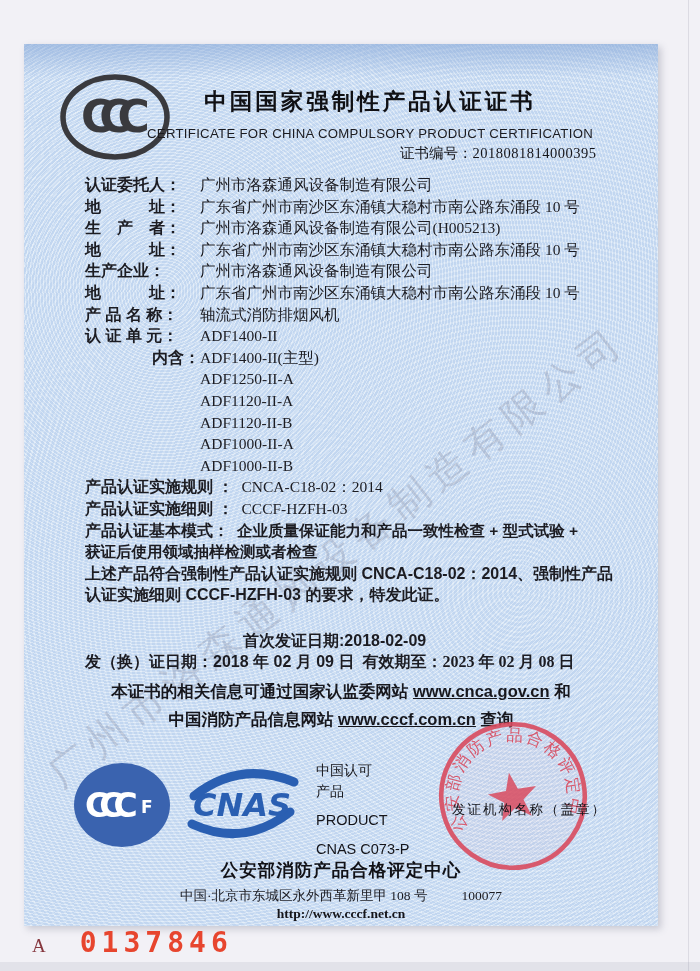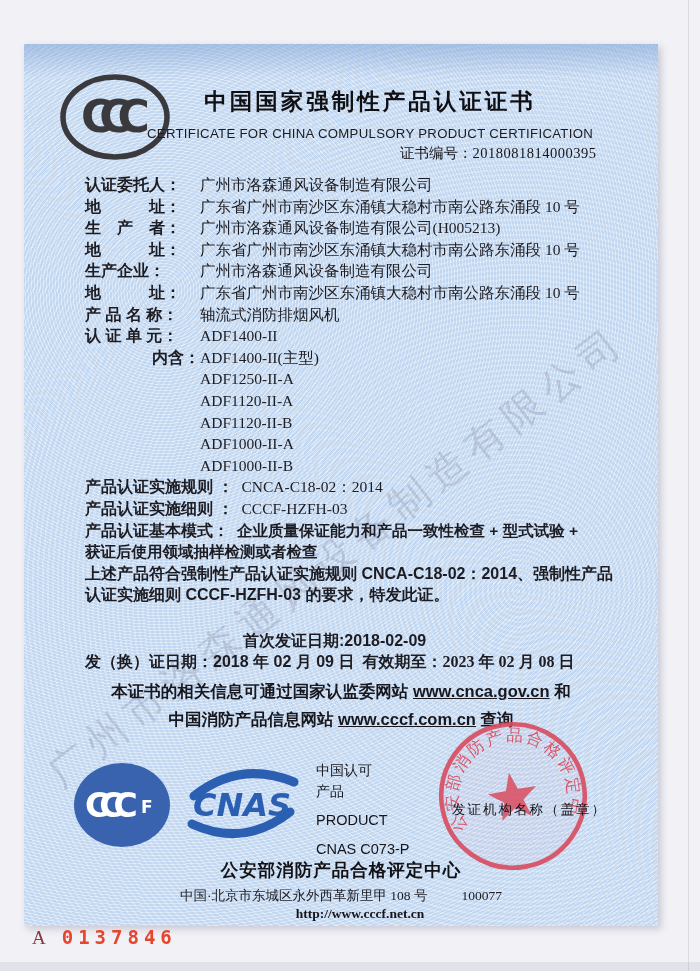--- a/index.html
+++ b/index.html
@@ -57,26 +57,26 @@
   .accred{position:absolute;left:292px;top:716px;line-height:21px;font-size:14px;color:#15151a;}
   .accred .en{font-family:"Liberation Sans","DejaVu Sans",sans-serif;font-size:14.5px;margin-top:8px;}
   .stamp{position:absolute;left:405px;top:668px;width:168px;height:168px;transform:rotate(-10deg);}
   .stamp-caption{position:absolute;left:428px;top:757px;font-size:13.5px;letter-spacing:2px;color:#141419;}
   
   .f-org{position:absolute;left:0;top:814px;width:100%;text-align:center;
     font-family:"Liberation Sans","DejaVu Sans",sans-serif;font-weight:700;
     font-size:17.5px;letter-spacing:1px;color:#111116;}
   .f-addr{position:absolute;left:0;top:843px;width:100%;text-align:center;font-size:13.5px;color:#1a1a20;}
   .f-addr .post{margin-left:34px;}
-  .f-url{position:absolute;left:0;top:862px;width:100%;text-align:center;font-size:13.5px;font-weight:700;color:#15151a;padding-left:19px;}
+  .f-url{position:absolute;left:0;top:862px;width:100%;text-align:center;font-size:13.5px;font-weight:700;color:#15151a;}
   
   .serial{position:absolute;left:32px;top:926px;display:flex;align-items:baseline;}
   .serial .prefix{font-size:19px;color:#86383f;}
   .serial .number{font-family:"DejaVu Sans Mono","Liberation Mono",monospace;
-    font-weight:700;font-size:19px;letter-spacing:5px;color:#e7452e;margin-left:16px;}
+    font-weight:700;font-size:28px;letter-spacing:5px;color:#e7452e;margin-left:34px;}
   .bottom-strip{position:absolute;left:0;bottom:0;width:100%;height:9px;background:#e2e2e9;}
   .edge-line{position:absolute;right:11px;top:0;height:100%;width:1px;background:rgba(140,140,160,0.22);}
 </style>
 </head>
 <body>
 
 <div class="cert">
 
   <div class="watermark">广州市洛森通风设备制造有限公司</div>
 

